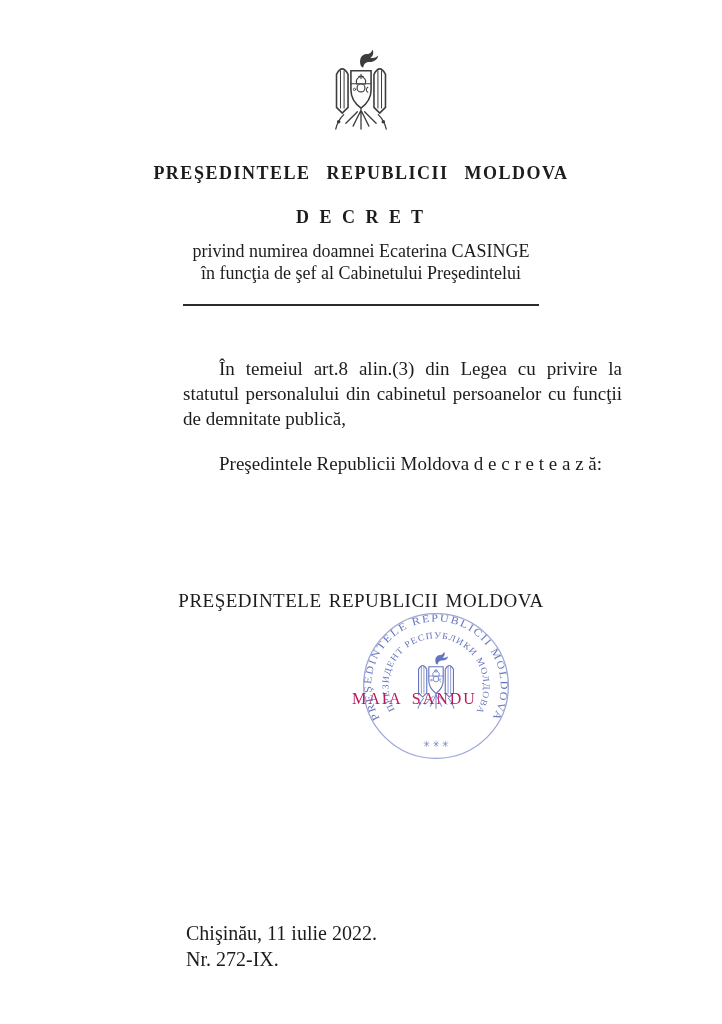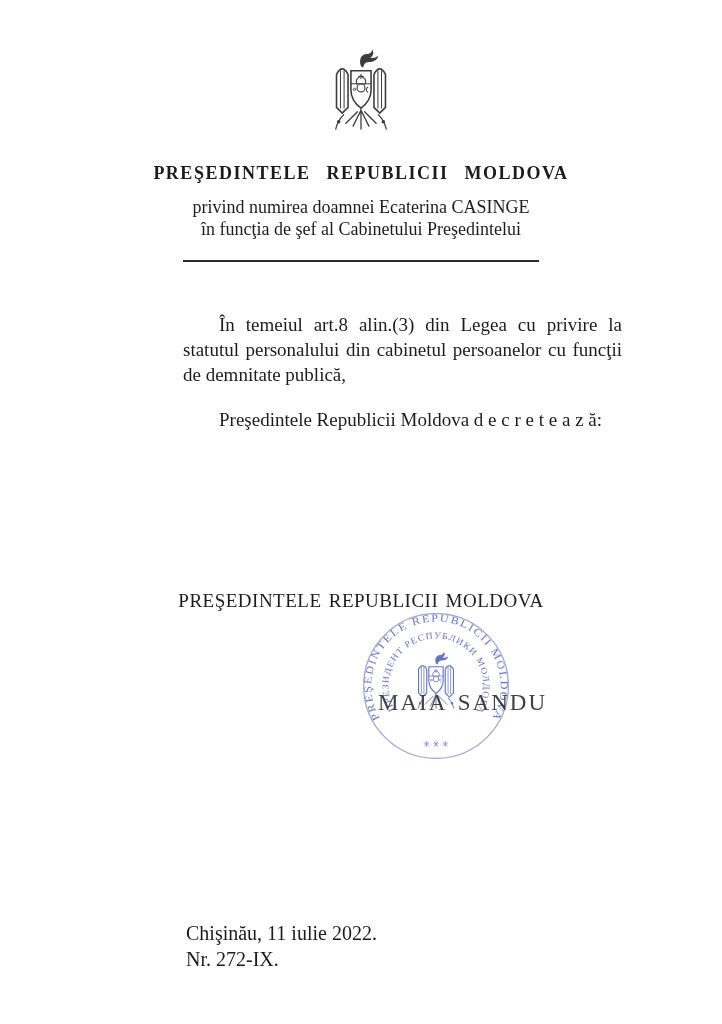--- a/index.html
+++ b/index.html
@@ -86,25 +86,25 @@
     top: 606px;
     left: 292px;
     width: 160px;
     height: 160px;
     z-index: 1;
     opacity: 0.85;
   }
   .signature-name {
     position: absolute;
     top: 690px;
-    left: 314px;
-    font-size: 23px;
+    left: 288px;
+    font-size: 16px;
     letter-spacing: 2px;
     word-spacing: 4px;
-    color: #404040;
+    color: #be185d;
     z-index: 2;
   }
 
   
   .footer {
     position: absolute;
     left: 122px;
     top: 920px;
     font-size: 20px;
     line-height: 26px;
@@ -145,20 +145,21 @@
       </g>
     </symbol>
   </svg>
 
   <svg class="arms-top" viewBox="0 0 100 128">
     <use href="#arms"></use>
   </svg>
 
   <div class="institution">PREŞEDINTELE REPUBLICII MOLDOVA</div>
 
+  <div class="doc-type">D E C R E T</div>
 
   <div class="subject">
     <span>privind numirea doamnei Ecaterina CASINGE</span>
     <span>în funcţia de şef al Cabinetului Preşedintelui</span>
   </div>
 
   <div class="body-text">
     <p>În temeiul art.8 alin.(3) din Legea cu privire la statutul personalului din cabinetul persoanelor cu funcţii de demnitate publică,</p>
     <p class="no-justify">Preşedintele Republicii Moldova d e c r e t e a z ă:</p>
   </div>

